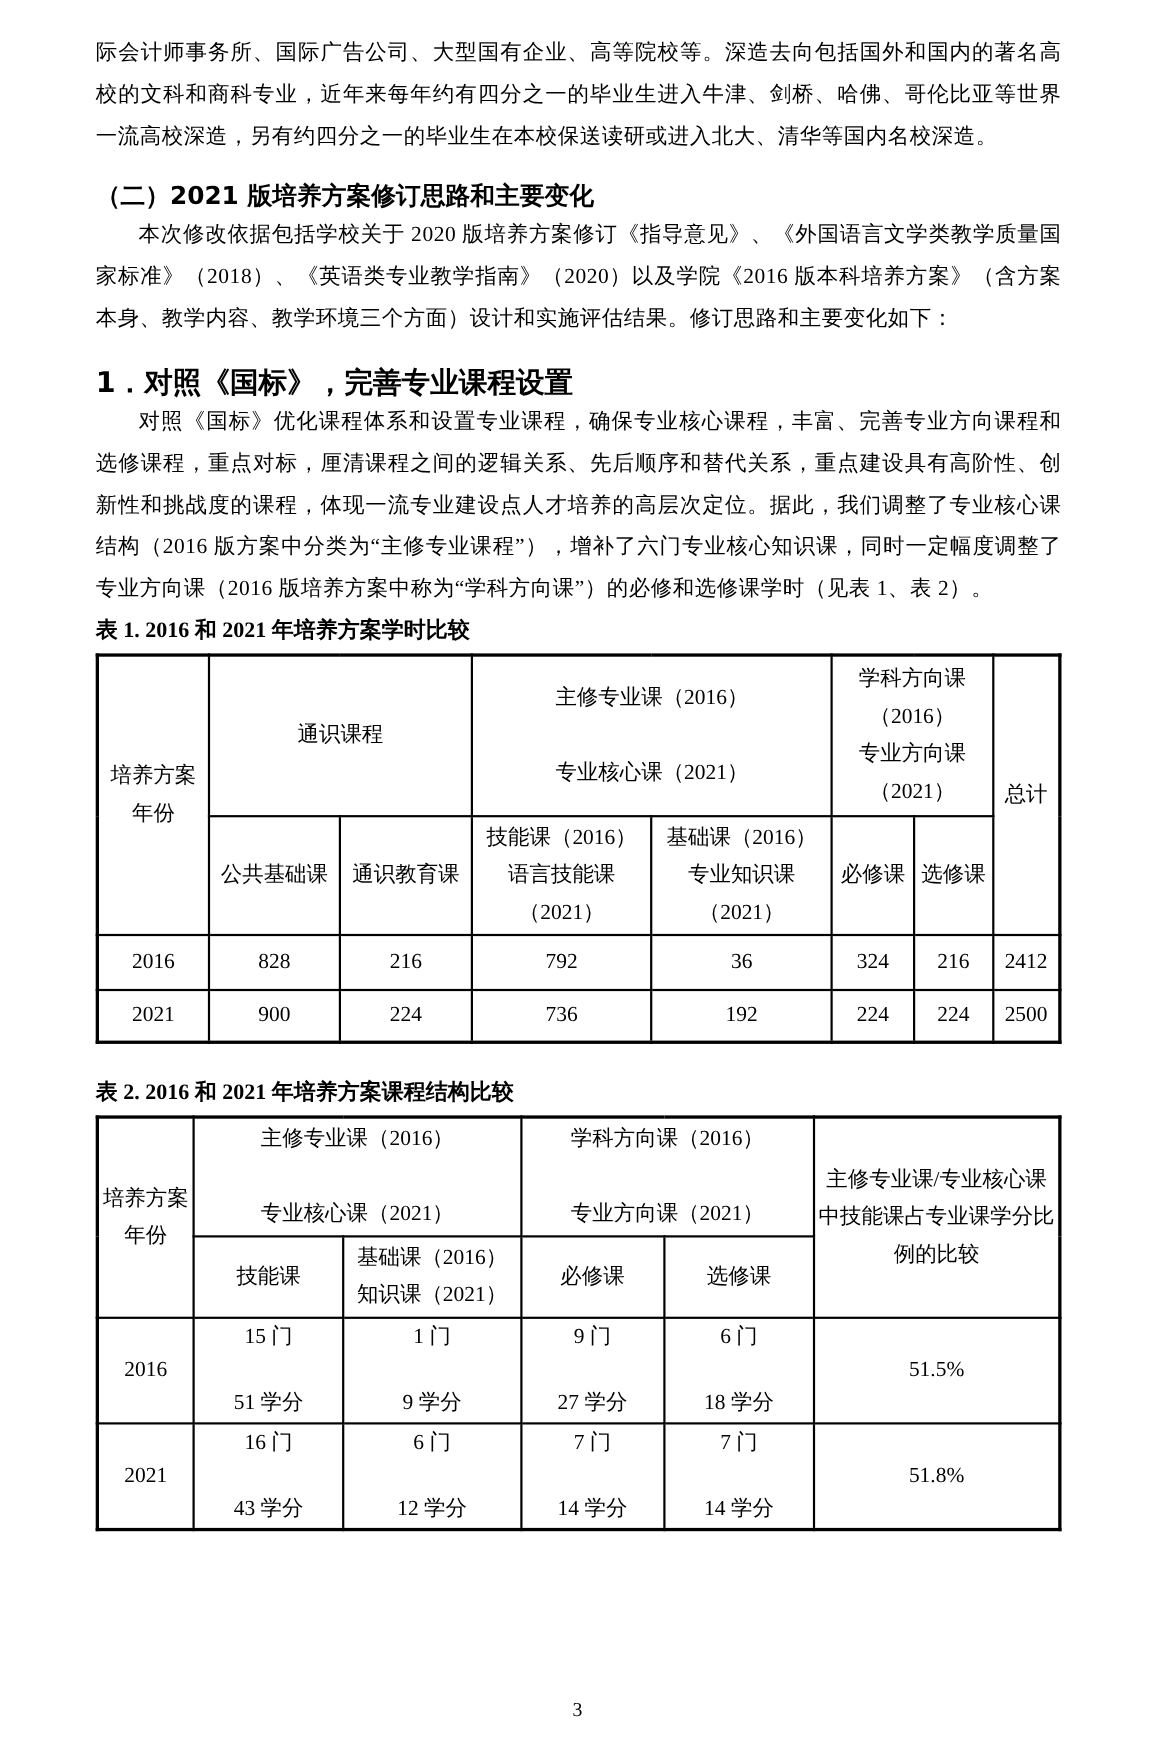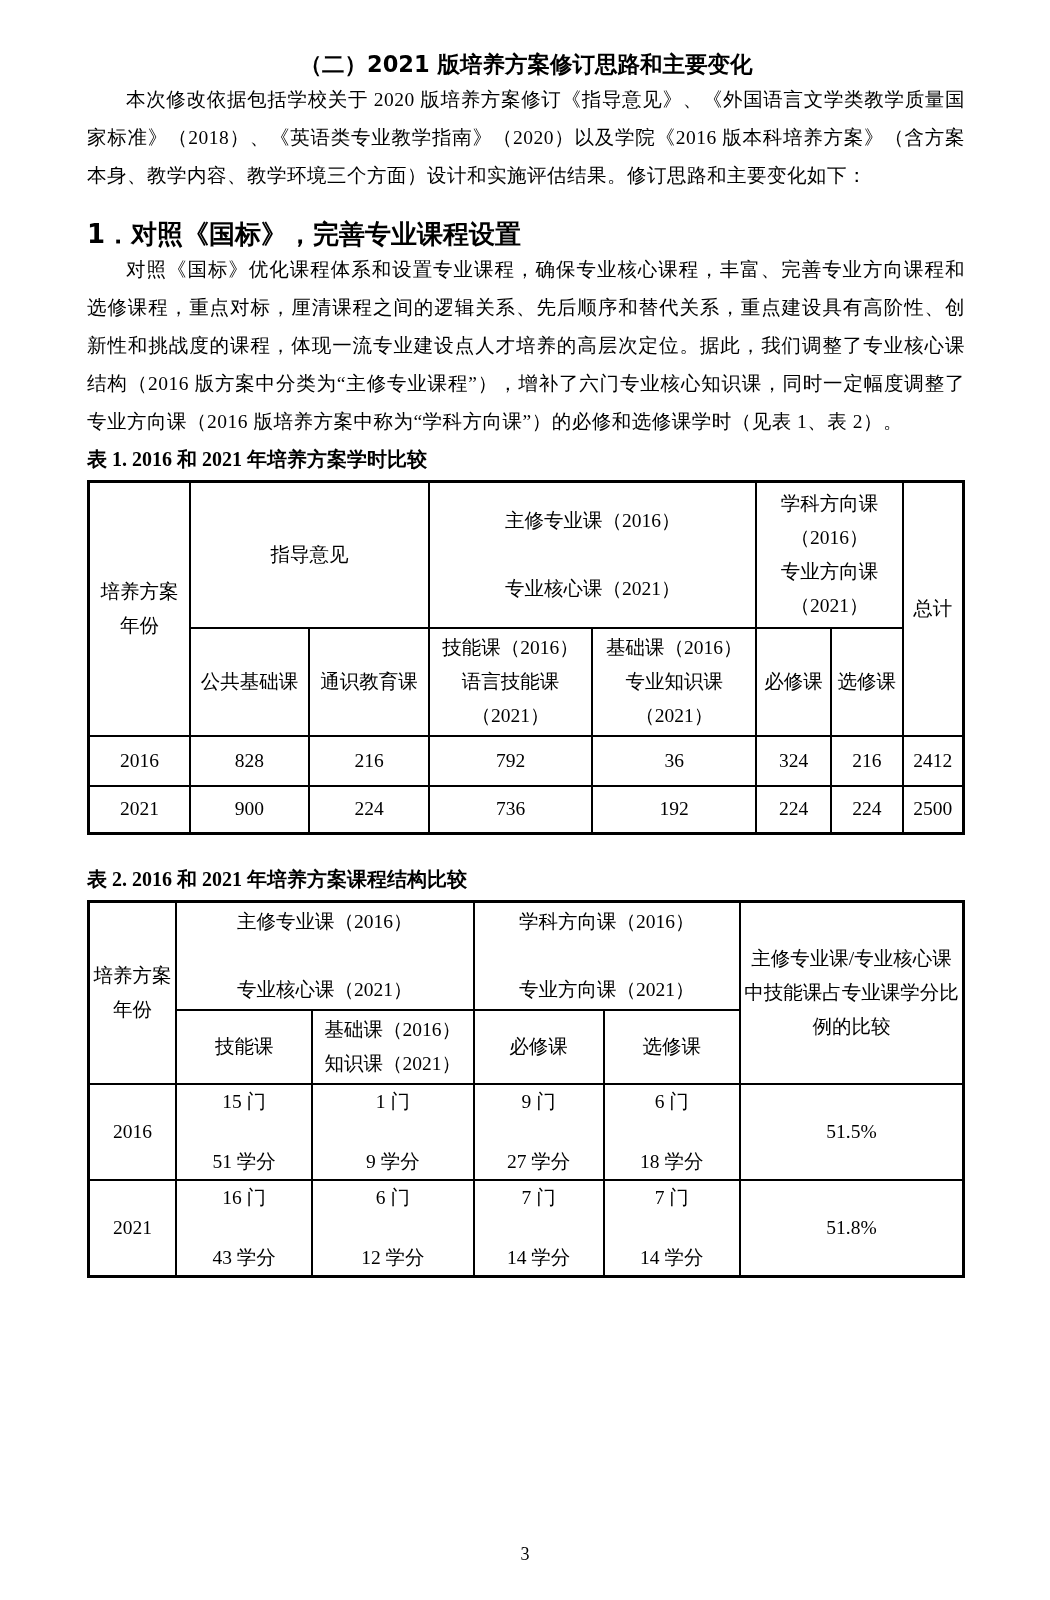--- a/index.html
+++ b/index.html
@@ -21,21 +21,20 @@
     margin: 0;
     letter-spacing: 0.5px;
   }
   p.indent { text-indent: 2em; }
   .sec-heading {
     font-family: "DejaVu Sans", "Liberation Sans", sans-serif;
     font-weight: bold;
     font-size: 22.5px;
     line-height: 34px;
     margin: 17px 0 0 0;
-    text-align: center;
   }
   .sub-heading {
     font-family: "DejaVu Sans", "Liberation Sans", sans-serif;
     font-weight: bold;
     font-size: 26px;
     line-height: 34px;
     margin: 22px 0 0 0;
   }
   .para2 { margin-top: 31px; }
   .para3 { margin-top: 24px; }
@@ -71,20 +70,21 @@
     top: 1544px;
     text-align: center;
     font-size: 18px;
   }
 </style>
 </head>
 <body>
 
 <div class="page">
 
+  <p class="body-text">际会计师事务所、国际广告公司、大型国有企业、高等院校等。深造去向包括国外和国内的著名高校的文科和商科专业，近年来每年约有四分之一的毕业生进入牛津、剑桥、哈佛、哥伦比亚等世界一流高校深造，另有约四分之一的毕业生在本校保送读研或进入北大、清华等国内名校深造。</p>
 
   <h2 class="sec-heading">（二）2021 版培养方案修订思路和主要变化</h2>
 
   <p class="body-text indent para2">本次修改依据包括学校关于 2020 版培养方案修订《指导意见》、《外国语言文学类教学质量国家标准》（2018）、《英语类专业教学指南》（2020）以及学院《2016 版本科培养方案》（含方案本身、教学内容、教学环境三个方面）设计和实施评估结果。修订思路和主要变化如下：</p>
 
   <h3 class="sub-heading">1．对照《国标》，完善专业课程设置</h3>
 
   <p class="body-text indent para3">对照《国标》优化课程体系和设置专业课程，确保专业核心课程，丰富、完善专业方向课程和选修课程，重点对标，厘清课程之间的逻辑关系、先后顺序和替代关系，重点建设具有高阶性、创新性和挑战度的课程，体现一流专业建设点人才培养的高层次定位。据此，我们调整了专业核心课结构（2016 版方案中分类为“主修专业课程”），增补了六门专业核心知识课，同时一定幅度调整了专业方向课（2016 版培养方案中称为“学科方向课”）的必修和选修课学时（见表 1、表 2）。</p>
 
   <p class="table-caption cap1">表 1. 2016 和 2021 年培养方案学时比较</p>
@@ -96,21 +96,21 @@
         <col style="width:121px">
         <col style="width:164px">
       <col style="width:165px">
         <col style="width:75px">
         <col style="width:72px">
         <col style="width:61px">
     </colgroup>
     <tbody>
       <tr style="height:146px">
         <td rowspan="2">培养方案年份</td>
-        <td colspan="2">指导意见</td>
+        <td colspan="2">通识课程</td>
         <td colspan="2">主修专业课（2016）
 
 专业核心课（2021）</td>
         <td colspan="2">学科方向课（2016）
 专业方向课（2021）</td>
         <td rowspan="2">总计</td>
       </tr>
       <tr style="height:96px">
         <td>公共基础课</td>
         <td>通识教育课</td>

